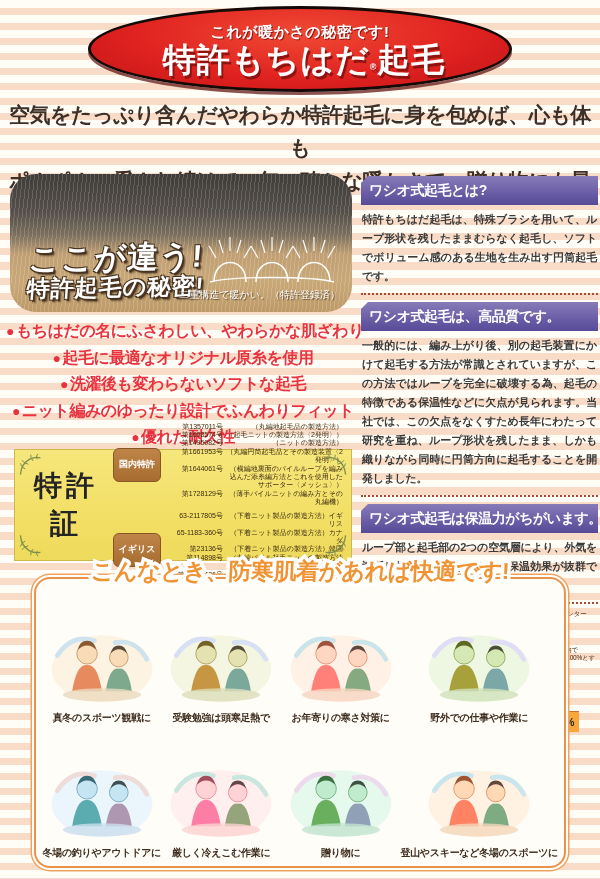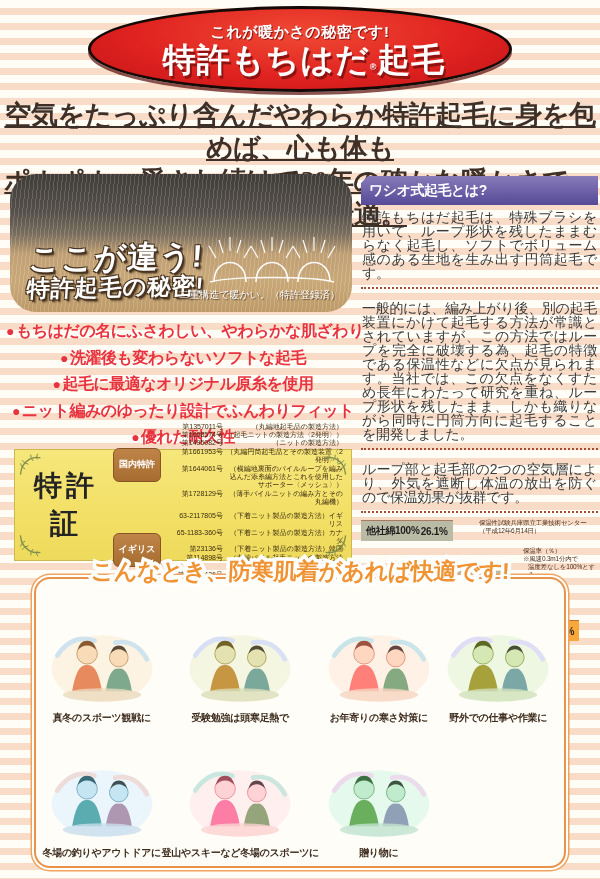--- a/index.html
+++ b/index.html
@@ -15,22 +15,22 @@
     background:radial-gradient(ellipse at 50% 30%,#f04a35 0%,#e02320 55%,#c21317 100%);
     border:3px solid #150a06;box-shadow:0 3px 0 rgba(90,10,8,.7);
     display:flex;flex-direction:column;align-items:center;justify-content:center;gap:1px;box-sizing:border-box;
   }
   .banner-tagline{color:#fff;font-weight:bold;font-size:15px;letter-spacing:.5px;text-shadow:1px 1px 0 #8d1410;}
   .banner-title{color:#fff;font-weight:bold;font-size:33px;letter-spacing:1px;text-shadow:2px 3px 0 #8d1410;line-height:1;margin-left:8px;}
   .banner-title sup{font-size:9px;vertical-align:1px;}
   
   .headline{
     position:absolute;top:99px;left:0;width:600px;text-align:center;
-    font-family:"Liberation Serif",serif;font-weight:bold;font-size:27px;letter-spacing:-.5px;
-    color:#3e2f27;line-height:33px;text-decoration:underline;
+    font-family:"Liberation Serif",serif;font-weight:bold;font-size:21px;letter-spacing:-.5px;
+    color:#3e2f27;line-height:33px;
   }
   
   .photo-card{
     position:absolute;left:10px;top:174px;width:342px;height:138px;border-radius:26px;overflow:hidden;
     background:linear-gradient(180deg,#3f3c39 0%,#55504a 28%,#7b6f5e 44%,#c0a074 58%,#c9a878 78%,#bd9a68 100%);
   }
   .photo-card::before{
     content:"";position:absolute;inset:0;
     background:repeating-linear-gradient(96deg,rgba(255,255,255,.16) 0 1px,transparent 1px 4px);
     mix-blend-mode:screen;
@@ -76,22 +76,22 @@
   .cert-desc{flex:1;}
   
   .right-col{position:absolute;left:361px;top:176px;width:237px;}
   .sec-header{
     background:linear-gradient(180deg,#877bb8 0%,#6c5fa7 55%,#574a98 100%);
     clip-path:polygon(7px 0,100% 0,100% 100%,0 100%,0 7px);
     color:#fff;font-weight:bold;font-size:14px;letter-spacing:-.5px;
     padding:6px 5px 5px 8px;white-space:nowrap;box-sizing:border-box;
   }
   .sec-body{
-    font-size:14px;line-height:14px;letter-spacing:-.3px;color:#3b3b3b;
-    padding:5px 1px 0 1px;text-align:justify;
+    font-size:11px;line-height:19px;letter-spacing:-.3px;color:#3b3b3b;
+    padding:5px 1px 0 1px;text-align:justify;font-weight:bold;
   }
   .dotted-sep{border-bottom:2px dotted #a84a32;margin:7px 0 7px;}
   
   .chart{position:relative;margin-top:6px;height:96px;}
   .bar-row{
     height:21px;display:flex;align-items:center;justify-content:space-between;
     padding:0 5px;box-sizing:border-box;font-weight:bold;font-size:10px;color:#1e1e1e;
     border-top:1px solid rgba(150,70,45,.55);letter-spacing:-.3px;
   }
   .bar-row + .bar-row{margin-top:29px;justify-content:space-between;}
@@ -173,22 +173,22 @@
       </svg>
     <div class="photo-overlay">
       <div class="photo-line1">ここが違う!</div>
       <div class="photo-line2">特許起毛の秘密!</div>
     </div>
     <div class="diagram-caption">二重構造で暖かい。（特許登録済）</div>
   </div>
 
   <ul class="features">
     <li>もちはだの名にふさわしい、やわらかな肌ざわり</li>
+    <li>起毛に最適なオリジナル原糸を使用</li>
     <li>洗濯後も変わらないソフトな起毛</li>
-    <li>起毛に最適なオリジナル原糸を使用</li>
     <li>ニット編みのゆったり設計でふんわりフィット</li>
     <li>優れた耐久性</li>
   </ul>
 
   <div class="certificate">
     <svg class="cert-corner cc-tl">
         <use href="#flourish"></use>
       </svg>
     <svg class="cert-corner cc-tr">
         <use href="#flourish"></use>
@@ -256,23 +256,25 @@
         </div>
       </div>
     </div>
   </div>
 
   <div class="right-col">
     <div class="sec-header">ワシオ式起毛とは?</div>
     <div class="sec-body">特許もちはだ起毛は、特殊ブラシを用いて、ループ形状を残したままむらなく起毛し、ソフトでボリューム感のある生地を生み出す円筒起毛です。</div>
     <div class="dotted-sep"></div>
 
+    <div class="sec-header">ワシオ式起毛は、高品質です。</div>
     <div class="sec-body">一般的には、編み上がり後、別の起毛装置にかけて起毛する方法が常識とされていますが、この方法ではループを完全に破壊する為、起毛の特徴である保温性などに欠点が見られます。当社では、この欠点をなくすため長年にわたって研究を重ね、ループ形状を残したまま、しかも織りながら同時に円筒方向に起毛することを開発しました。</div>
     <div class="dotted-sep"></div>
 
+    <div class="sec-header">ワシオ式起毛は保温力がちがいます。</div>
     <div class="sec-body">ループ部と起毛部の2つの空気層により、外気を遮断し体温の放出を防ぐので保温効果が抜群です。</div>
     <div class="dotted-sep"></div>
 
 
     <div class="chart">
       <div class="bar-row" style="width: 38.6667%; background: rgb(186, 187, 165);">
         <span>他社綿100%</span>
         <span>26.1%</span>
       </div>
       <div class="bar-row" style="width: 61.9259%; background: rgb(186, 187, 165);">
@@ -330,23 +332,29 @@
     <div class="scene-cell">
       <svg class="scene-art">
           <use href="#illu"></use>
         </svg>
       <div class="scene-caption">冬場の釣りやアウトドアに</div>
     </div>
     <div class="scene-cell">
       <svg class="scene-art">
           <use href="#illu"></use>
         </svg>
+      <div class="scene-caption">厳しく冷えこむ作業に</div>
+    </div>
+    <div class="scene-cell">
+      <svg class="scene-art">
+          <use href="#illu"></use>
+        </svg>
+      <div class="scene-caption">贈り物に</div>
+    </div>
+    <div class="scene-cell">
+      <svg class="scene-art">
+          <use href="#illu"></use>
+        </svg>
       <div class="scene-caption">登山やスキーなど冬場のスポーツに</div>
     </div>
-    <div class="scene-cell">
-      <svg class="scene-art">
-          <use href="#illu"></use>
-        </svg>
-      <div class="scene-caption">贈り物に</div>
-    </div>
   </div>
 
 </div>
 
 </body></html>

